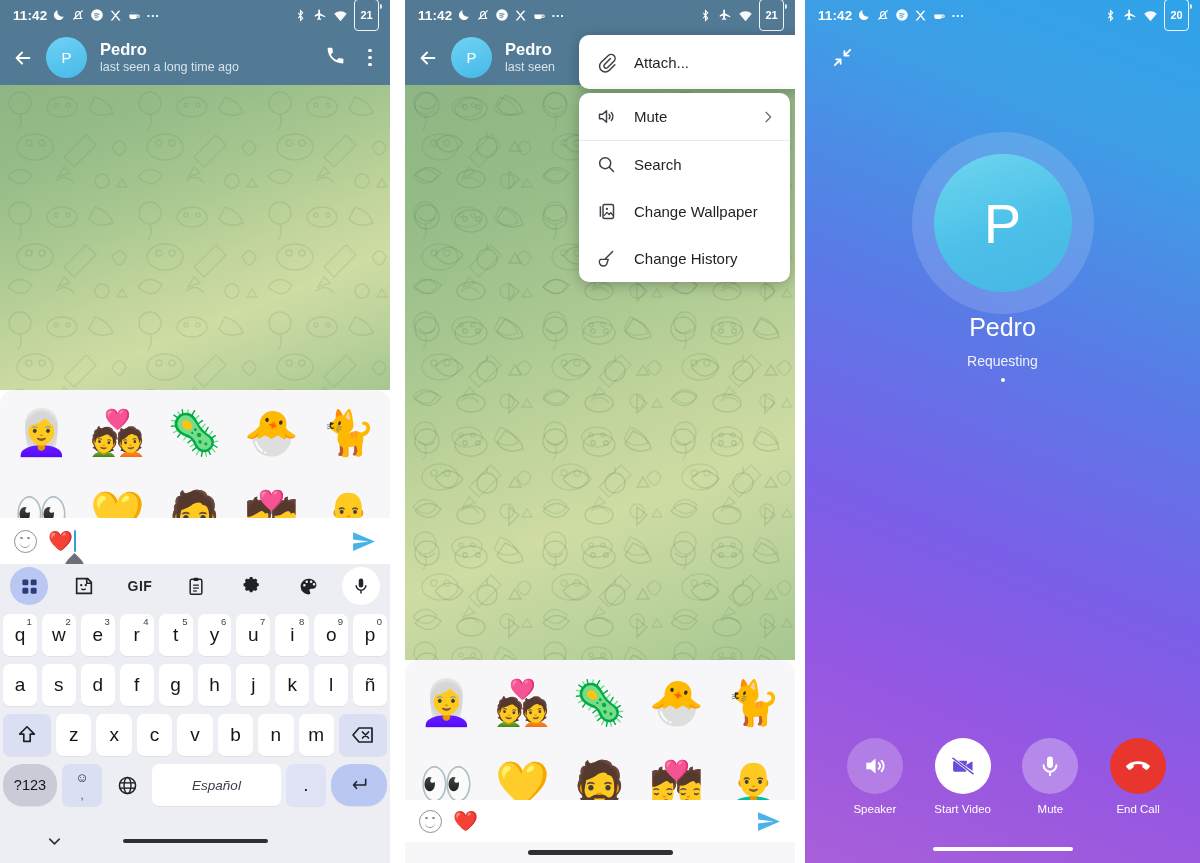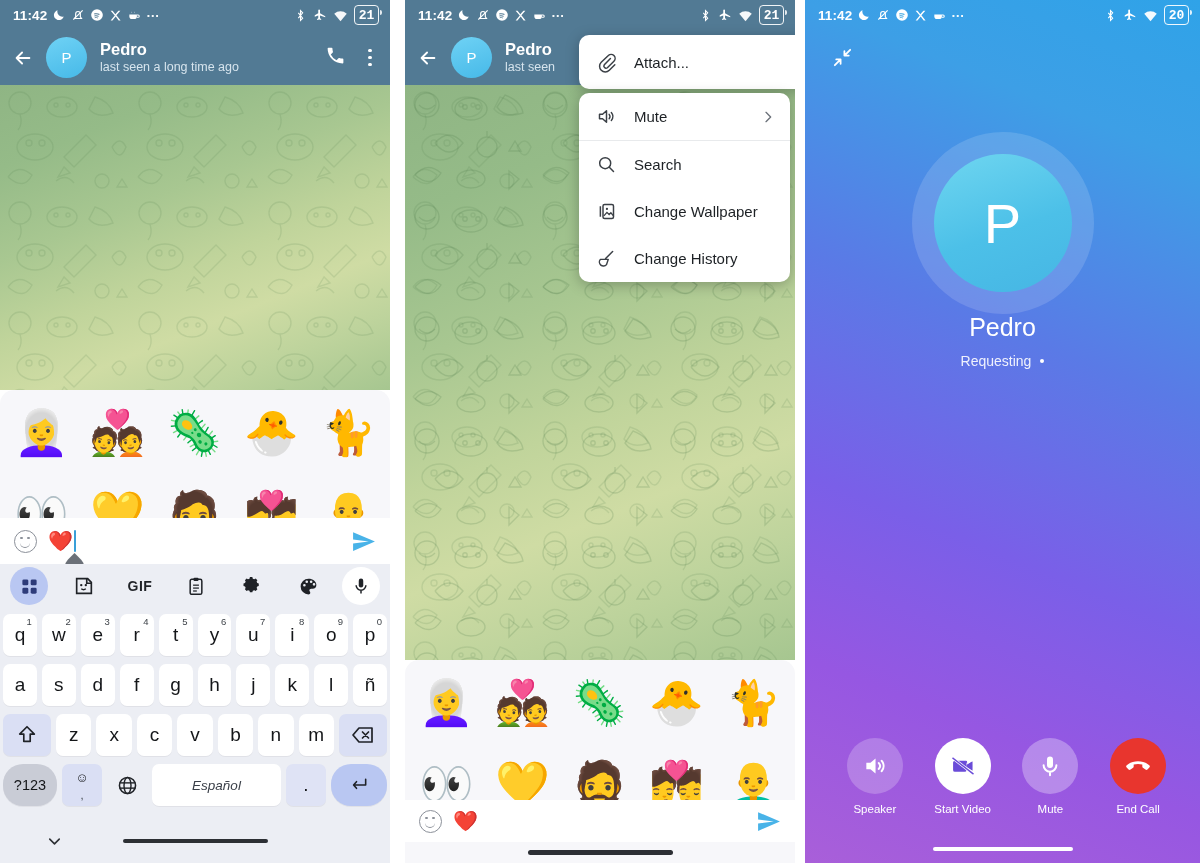--- a/index.html
+++ b/index.html
@@ -40,26 +40,25 @@
     z-index: 30;
   }
   .sb-left { display: flex; align-items: center; gap: 5px; }
   .sb-right { margin-left: auto; display: flex; align-items: center; gap: 6px; }
   .sb-ico { display:inline-flex; align-items:center; justify-content:center; }
   .sb-ico svg { display: block; }
   .sb-dots { font-size: 13px; letter-spacing: 1px; opacity:.95; }
   .batt {
     position: relative;
     display: inline-flex; align-items: center; justify-content: center;
-    width: 25px; height: 20px;
+    width: 25px; height: 32px;
     border: 1.6px solid rgba(255,255,255,.92);
     border-radius: 4px;
-    font-size: 13px; font-weight: 700; color: #fff;
+    font-size: 11px; font-weight: 700; color: #fff;
     letter-spacing: 0;
-    font-family: Liberation Mono, monospace;
   }
   .batt::after {
     content: ""; position: absolute; right: -4px; top: 4px;
     width: 2.4px; height: 5px; border-radius: 0 2px 2px 0;
     background: rgba(255,255,255,.85);
   }
 
   
   .tg-header {
     position: relative;
@@ -263,21 +262,21 @@
     display: flex; align-items: center; justify-content: center;
     color: #fff; font-size: 56px; font-weight: 400;
   }
   .call-name {
     position: absolute; left: 0; right: 0; top: 313px;
     text-align: center; color: #fff; font-size: 25px; font-weight: 400;
   }
   .call-status {
     position: absolute; left: 0; right: 0; top: 353px;
     text-align: center; color: rgba(255,255,255,.9); font-size: 14px;
-    display: flex; align-items: center; justify-content: center; gap: 9px;
+    display: flex; align-items: center; justify-content: center; gap: 9px; flex-direction: column;
   }
   .call-status .dot { width: 4px; height: 4px; border-radius:50%; background:#fff; display:inline-block; }
   .call-controls {
     position: absolute; left: 8px; right: 0; bottom: 48px;
     display: flex; align-items: flex-start; justify-content: space-around;
     padding: 0 18px;
   }
   .cc { display: flex; flex-direction: column; align-items: center; gap: 9px; width: 84px; }
   .cc-btn {
     width: 56px; height: 56px; border-radius: 50%;

